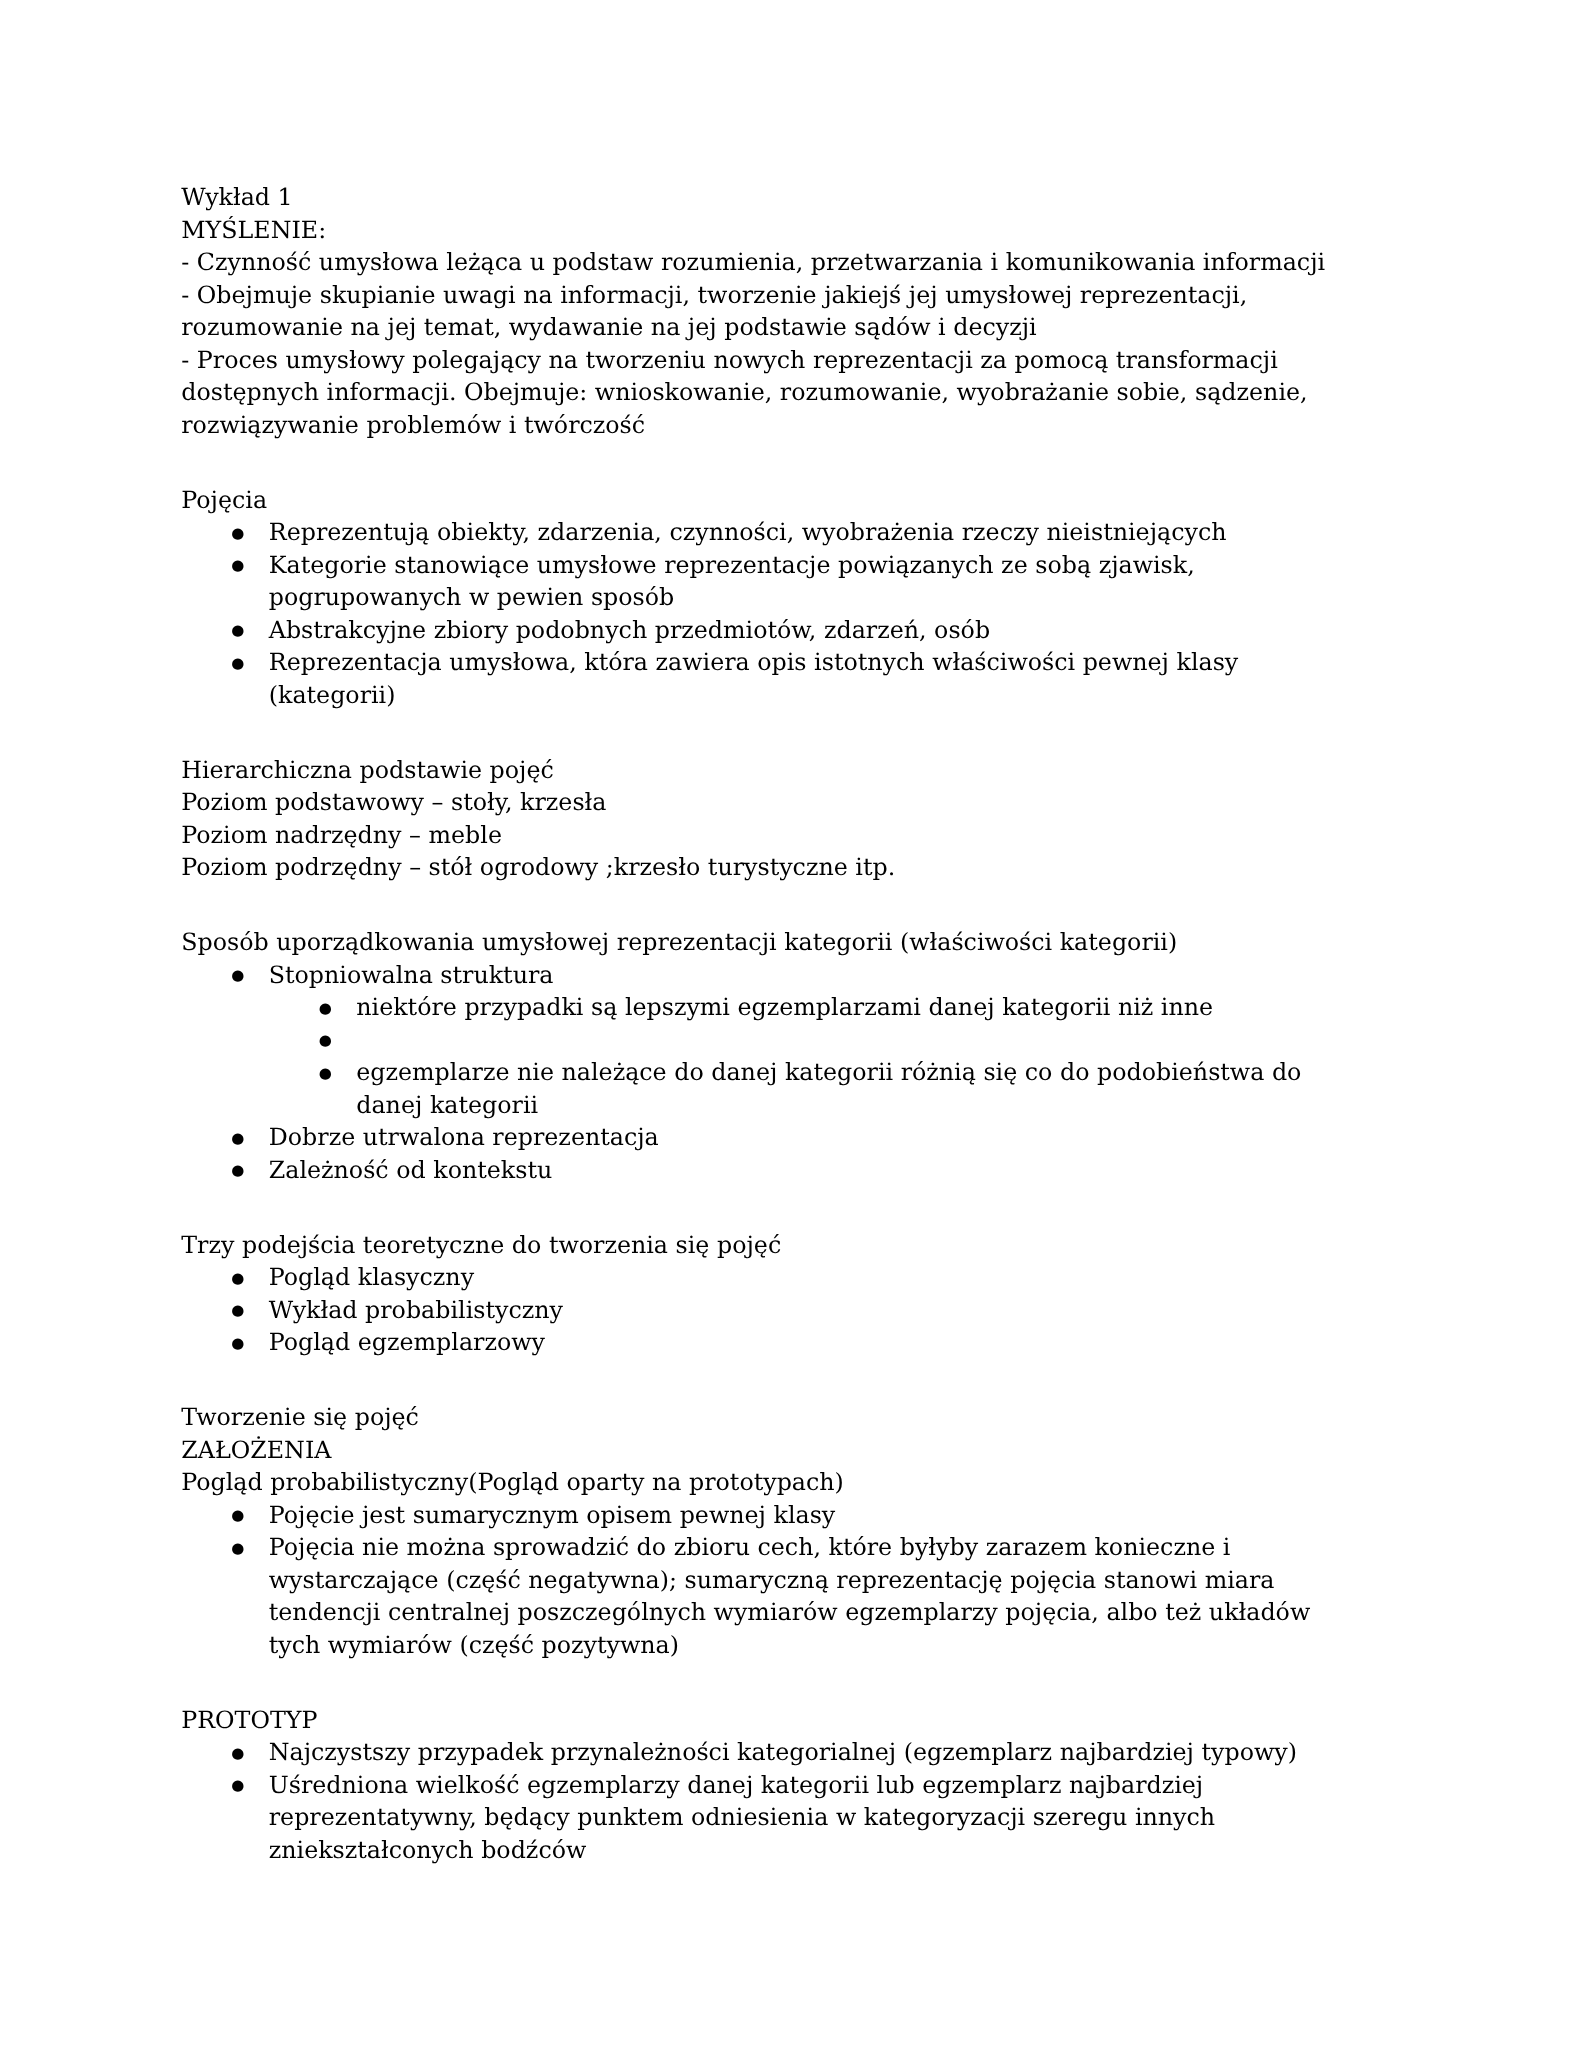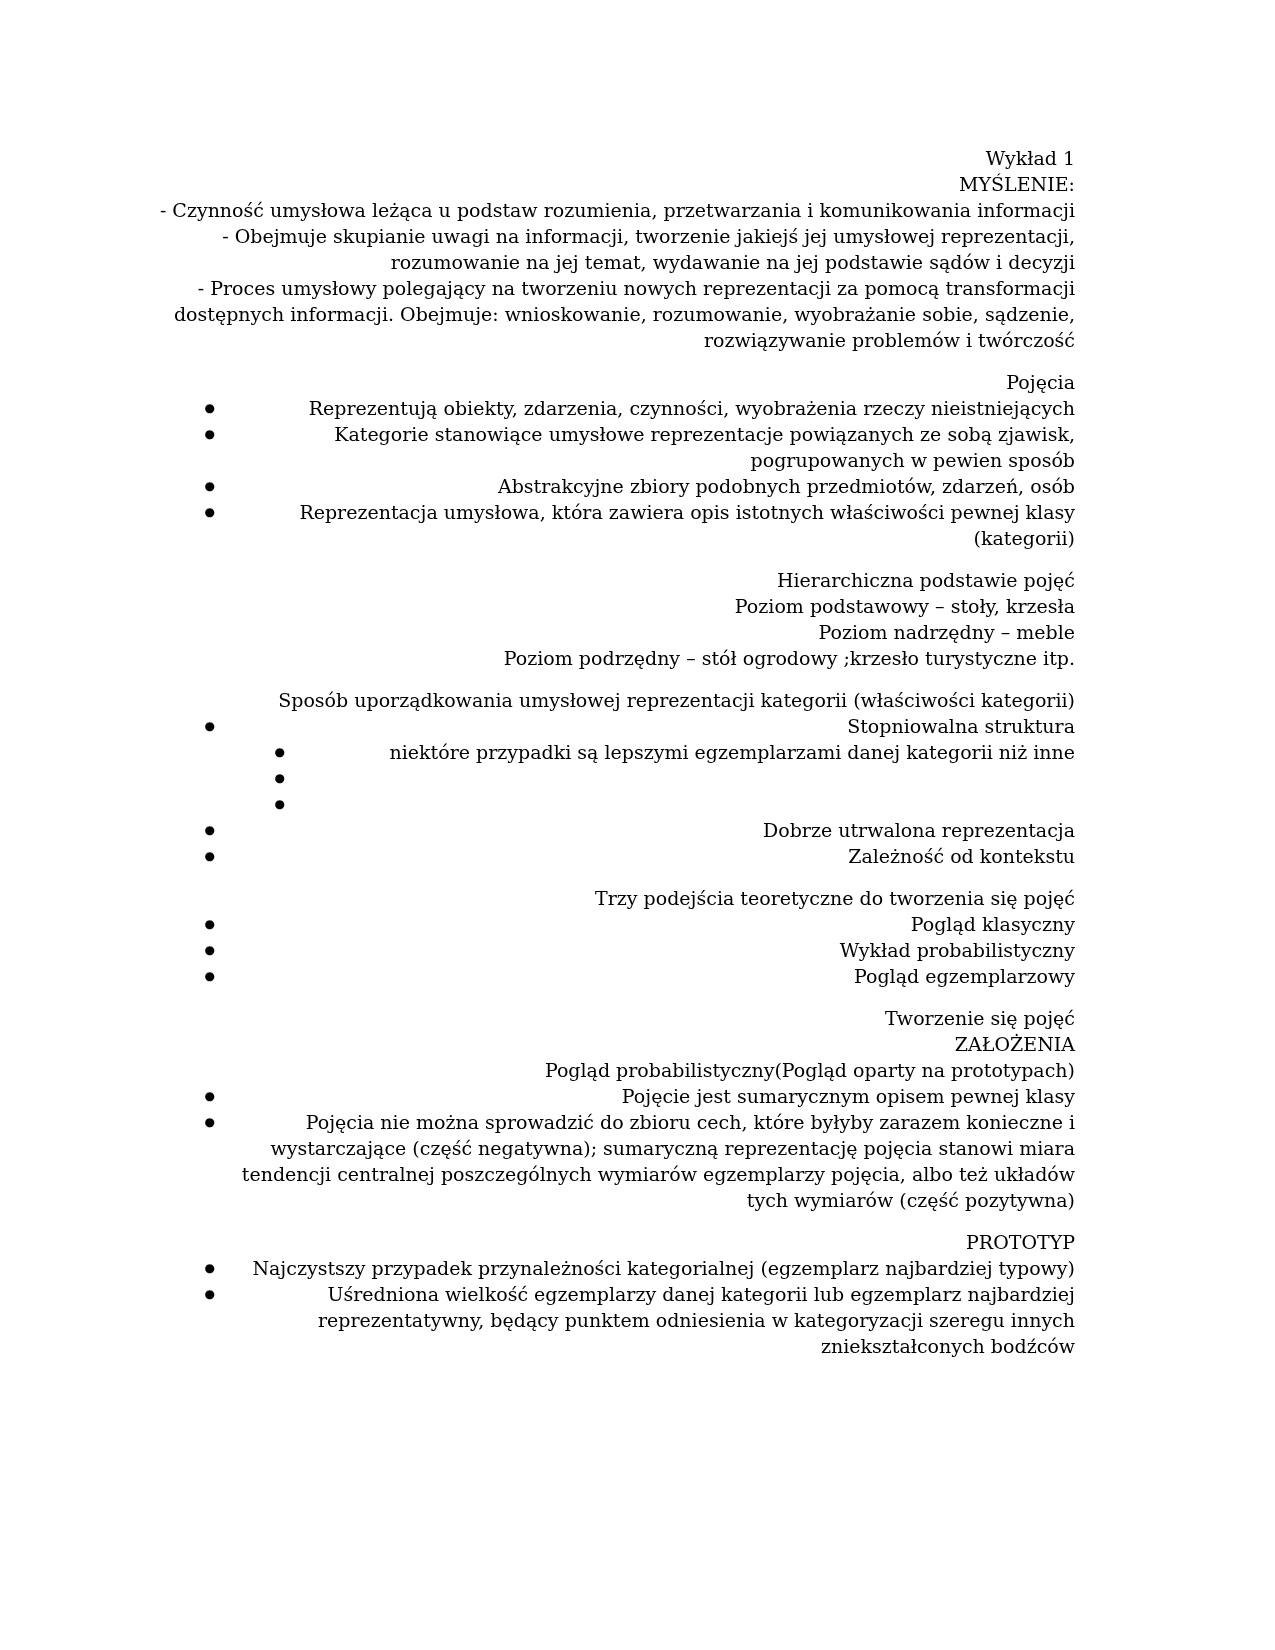--- a/index.html
+++ b/index.html
@@ -9,24 +9,23 @@
     min-height: 1650px;
     font-family: "DejaVu Serif", "Liberation Serif", serif;
     font-size: 19px;
     line-height: 26px;
     color: #000000;
   }
   .page {
     width: 1220px;
     min-height: 1650px;
     padding: 145px 145px 80px 145px;
-    text-align: right;
   }
   p { margin: 0; }
-  .sec { margin-top: 16px; }
+  .sec { margin-top: 34px; }
   .sec.first { margin-top: 0; }
   .li { display: flex; padding-left: 40px; }
   .li .b {
     flex: 0 0 30px;
     font-size: 12px;
     line-height: 26px;
     font-family: "DejaVu Sans", sans-serif;
   }
   .li .t { flex: 1; }
   .li.sub { padding-left: 110px; }
@@ -79,20 +78,21 @@
     </div>
     <div class="li sub">
       <span class="b">●</span>
       <span class="t">niektóre przypadki są lepszymi egzemplarzami danej kategorii niż inne</span>
     </div>
     <div class="li sub">
       <span class="b">●</span>
     </div>
     <div class="li sub">
       <span class="b">●</span>
+      <span class="t">egzemplarze nie należące do danej kategorii różnią się co do podobieństwa do danej kategorii</span>
     </div>
     <div class="li">
       <span class="b">●</span>
       <span class="t">Dobrze utrwalona reprezentacja</span>
     </div>
     <div class="li">
       <span class="b">●</span>
       <span class="t">Zależność od kontekstu</span>
     </div>
   </section>

